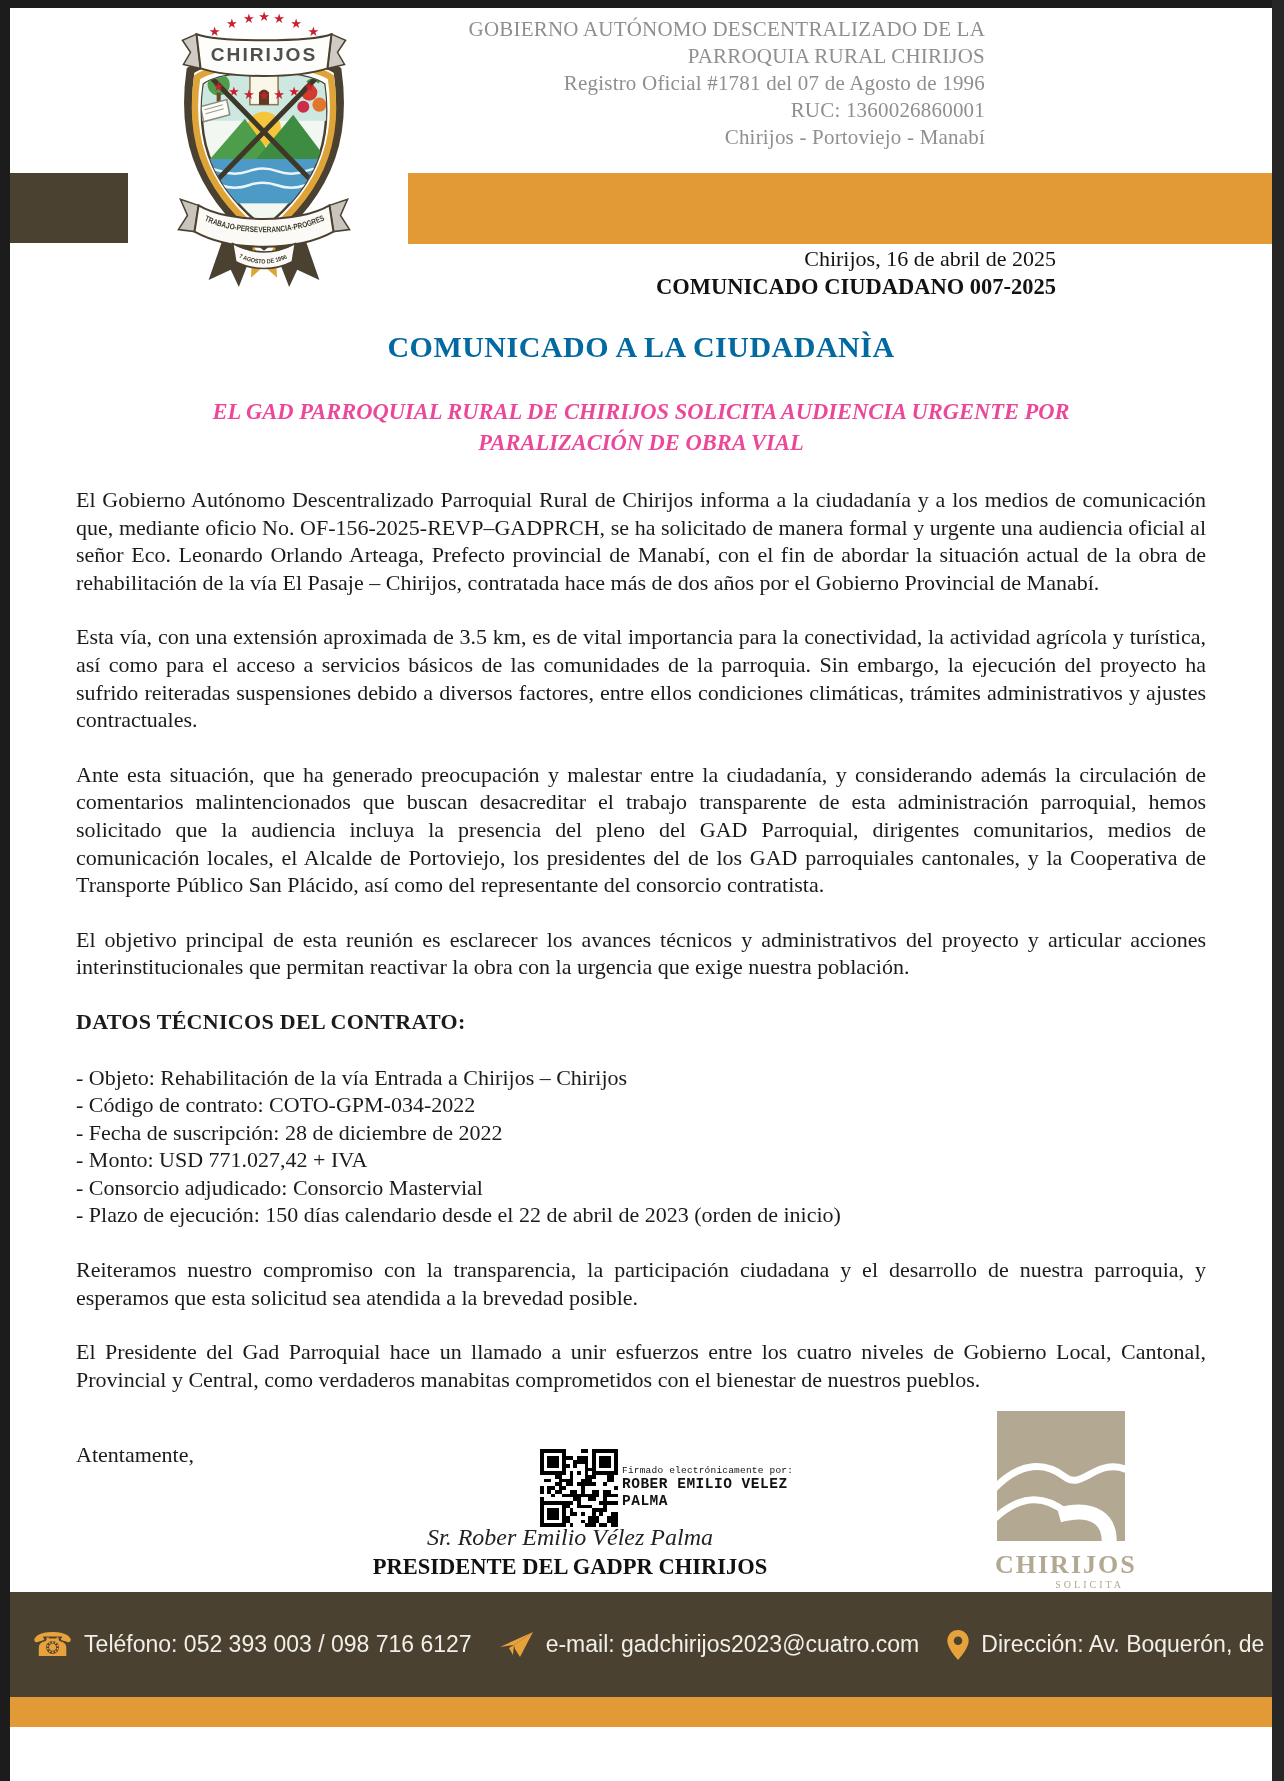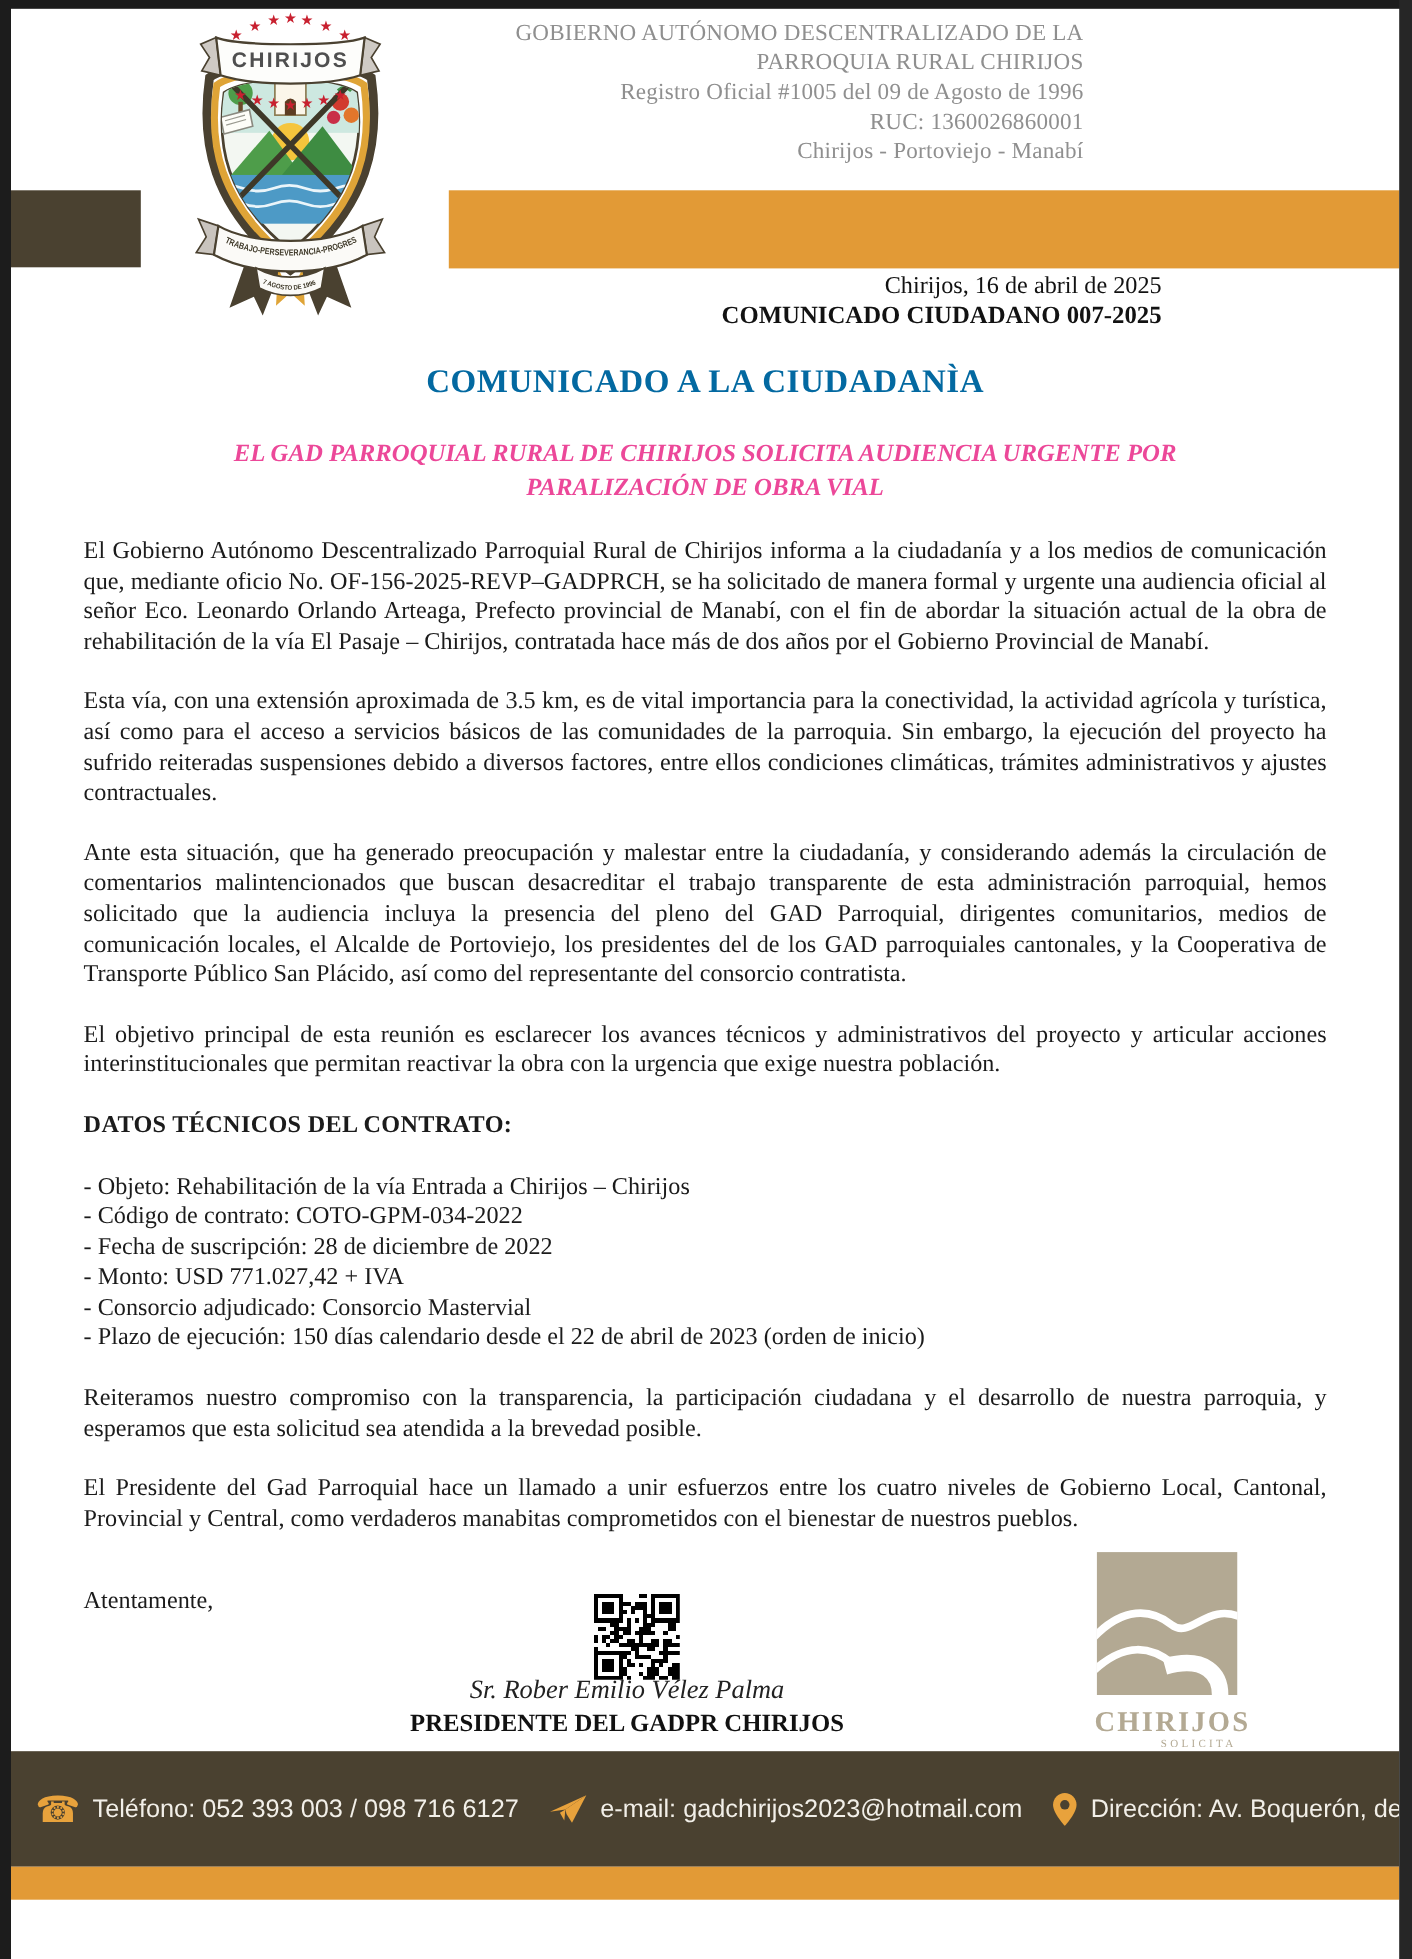--- a/index.html
+++ b/index.html
@@ -130,21 +130,21 @@
     </text>
     <path d="M76 234 C96 245 118 245 138 234 L135 252 C118 261 96 261 79 252 Z" fill="#FBFAF7" stroke="#4A4130" stroke-width="1.5"></path>
     <text font-family="Liberation Sans, sans-serif" font-weight="bold" font-size="6" fill="#3E3828">
       <textPath href="#rb2" startOffset="2" textLength="50" lengthAdjust="spacingAndGlyphs">7 AGOSTO DE 1996</textPath>
     </text>
   </svg>
 
   <div class="org-block">
     <div>GOBIERNO AUTÓNOMO DESCENTRALIZADO DE LA</div>
     <div>PARROQUIA RURAL CHIRIJOS</div>
-    <div>Registro Oficial #1005  del 09 de Agosto de 1996</div>
+    <div>Registro Oficial #1781  del 07 de Agosto de 1996</div>
     <div>RUC: 1360026860001</div>
     <div>Chirijos - Portoviejo - Manabí</div>
   </div>
 
   <div class="left-accent"></div>
   <div class="orange-bar"></div>
 
   <div class="date-line">Chirijos, 16 de abril de 2025</div>
   <div class="ref-line">COMUNICADO CIUDADANO 007-2025</div>
 
@@ -406,20 +406,24 @@
         <rect x="8" y="20" width="1" height="1" fill="#000"></rect>
         <rect x="12" y="20" width="1" height="1" fill="#000"></rect>
         <rect x="13" y="20" width="1" height="1" fill="#000"></rect>
         <rect x="14" y="20" width="1" height="1" fill="#000"></rect>
         <rect x="16" y="20" width="1" height="1" fill="#000"></rect>
         <rect x="17" y="20" width="1" height="1" fill="#000"></rect>
         <rect x="19" y="20" width="1" height="1" fill="#000"></rect>
         <rect x="20" y="20" width="1" height="1" fill="#000"></rect>
       </svg>
     </div>
+  <div class="esign">
+    <div class="esign-label">Firmado electrónicamente por:</div>
+    <div class="esign-name">ROBER EMILIO VELEZ PALMA</div>
+  </div>
   <div class="sig-name">Sr. Rober Emilio Vélez Palma</div>
   <div class="sig-role">PRESIDENTE DEL GADPR CHIRIJOS</div>
 
   <div class="brand">
     <svg width="128" height="130" viewBox="0 0 128 130">
       <rect x="0" y="0" width="128" height="130" fill="#B3A993"></rect>
       <path d="M-5 80 C24 48 50 52 68 66 C86 80 100 44 133 60" stroke="#ffffff" stroke-width="7" fill="none"></path>
       <path d="M-5 110 C26 80 50 86 70 102" stroke="#ffffff" stroke-width="7" fill="none"></path>
       <path d="M62 104 C98 94 114 110 112 134" stroke="#ffffff" stroke-width="15" fill="none"></path>
     </svg>
@@ -431,21 +435,21 @@
     <div class="footer-item">
       <span class="phone-glyph">☎</span>
       <span>Teléfono: 052 393 003 / 098 716 6127</span>
     </div>
     <div class="footer-item">
       <svg width="36" height="28" viewBox="0 0 36 28">
         <polygon points="1,16 34,1 15,14" fill="#E8A23C"></polygon>
         <polygon points="15,14 34,1 21,26 16,18" fill="#E8A23C"></polygon>
         <polygon points="10,17 15,14 14,24" fill="#E8A23C"></polygon>
       </svg>
-      <span>e-mail: gadchirijos2023@hotmail.com</span>
+      <span>e-mail: gadchirijos2023@cuatro.com</span>
     </div>
     <div class="footer-item">
       <svg width="24" height="32" viewBox="0 0 22 30">
         <path d="M11 1 C5.5 1 1 5.4 1 11 C1 18.5 11 29 11 29 C11 29 21 18.5 21 11 C21 5.4 16.5 1 11 1 Z" fill="#E8A23C"></path>
         <circle cx="11" cy="11" r="4" fill="#4A4130"></circle>
       </svg>
       <span>Dirección: Av. Boquerón, de la parroquia Chirijos</span>
     </div>
   </div>
   <div class="footer-strip"></div>

